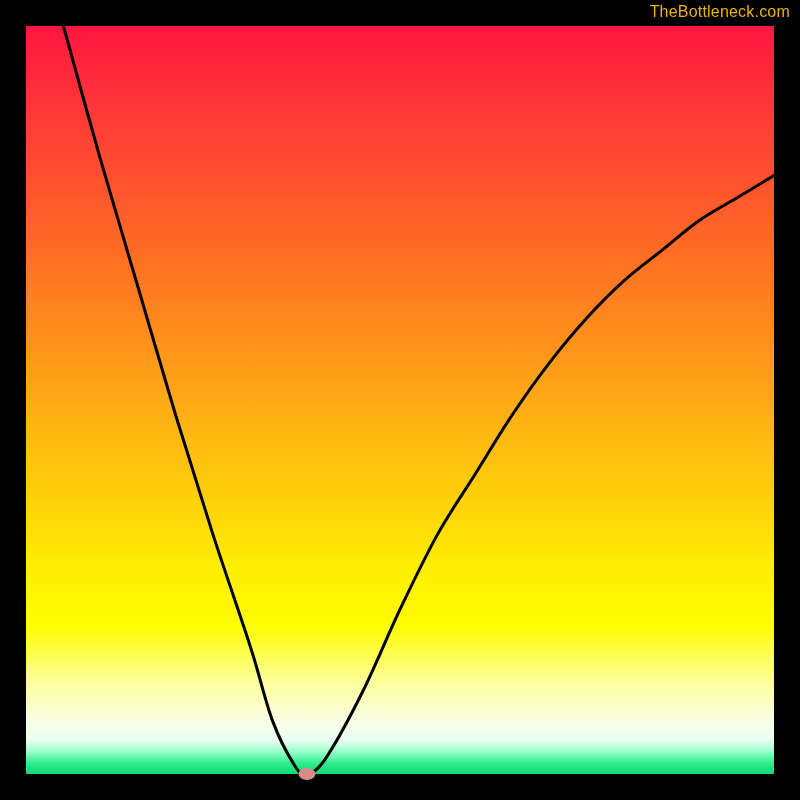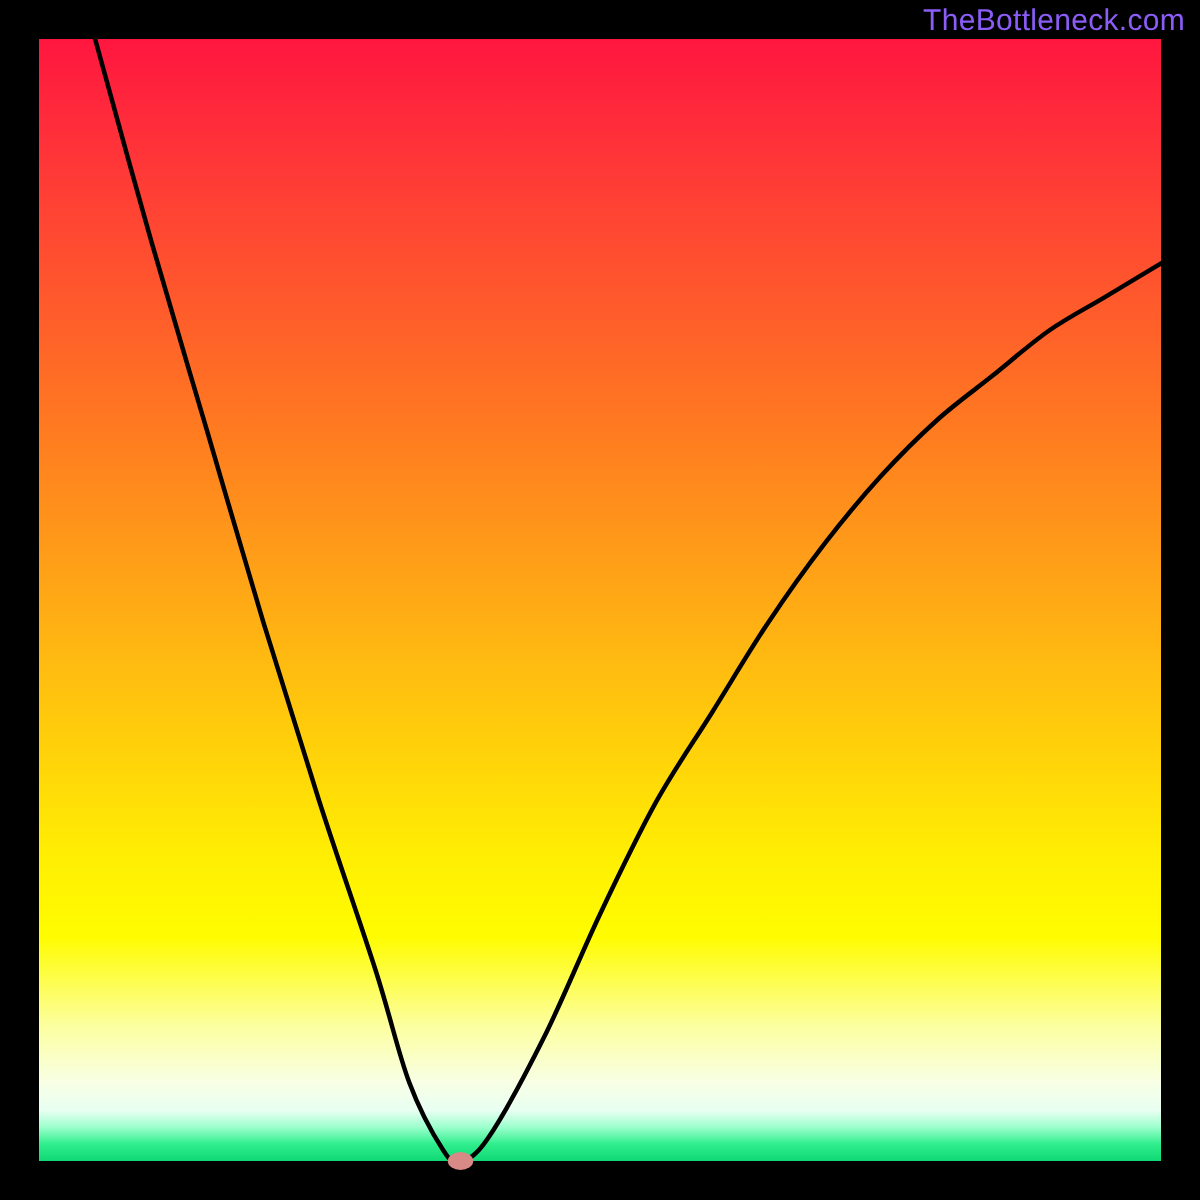--- a/index.html
+++ b/index.html
@@ -29,22 +29,22 @@
       #9bffcc 97%,
       #30ee8d 98.5%,
       #0fd873 100%
     );
   }
 
   .watermark {
     position: absolute;
     top: 3px;
     right: 10px;
-    color: #8b5cf6;
-    font-size: 20px;
+    color: #eab308;
+    font-size: 16px;
     font-weight: 500;
     z-index: 5;
     letter-spacing: 0.2px;
   }
 
   .curve-svg {
     position: absolute;
     left: 0; top: 0;
     width: 748px;
     height: 748px;

